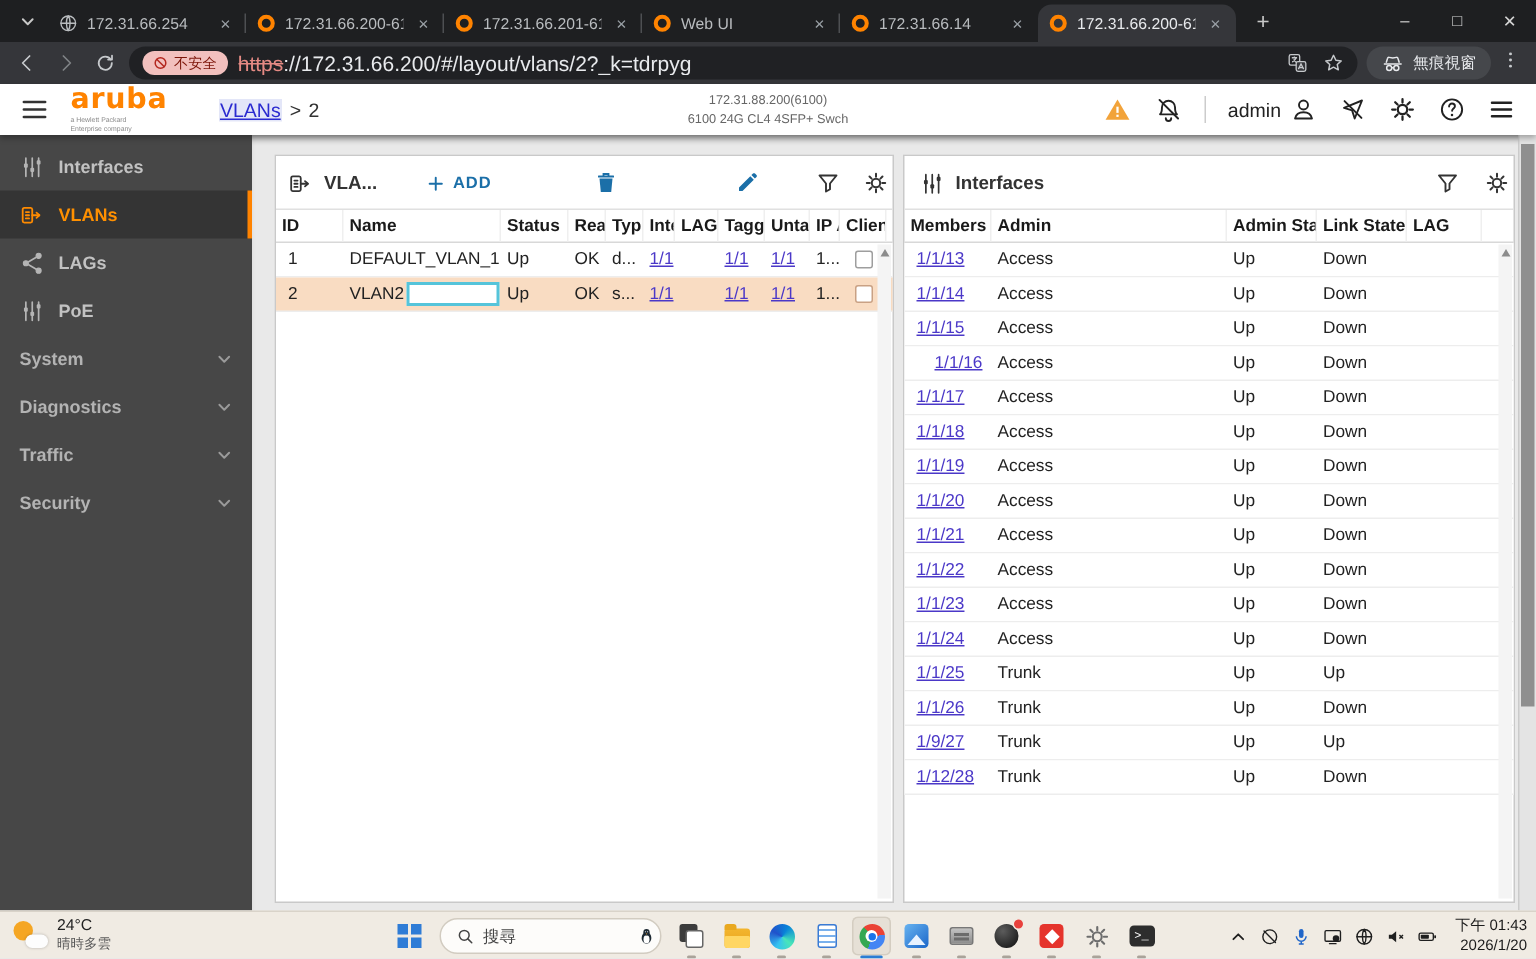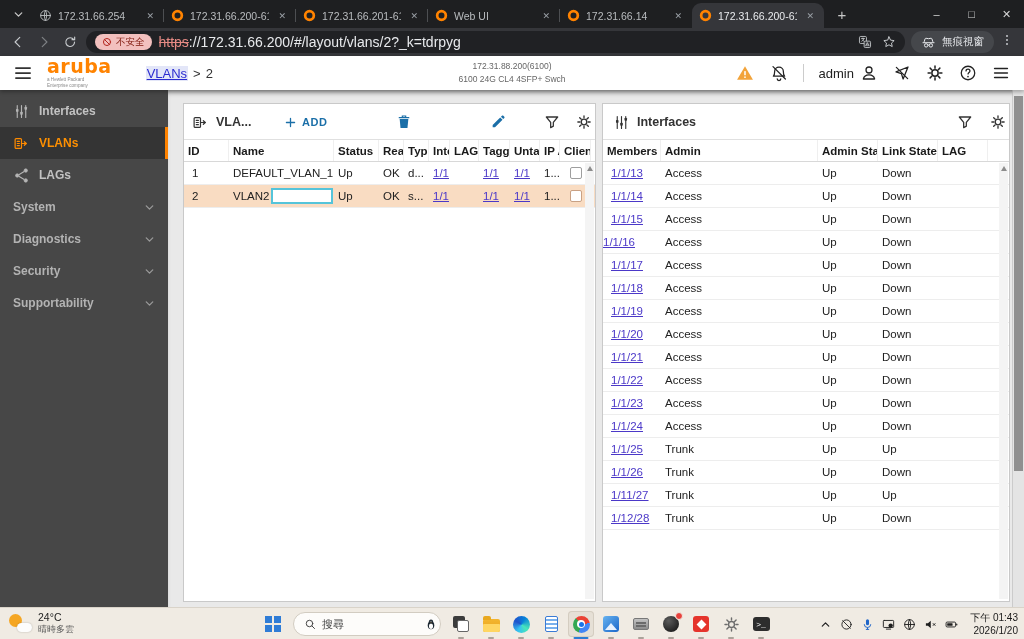--- a/index.html
+++ b/index.html
@@ -390,46 +390,57 @@
           <span class="ic">
             <svg viewBox="0 0 24 24" fill="currentColor" stroke="currentColor">
               <circle cx="18" cy="5" r="2.4"></circle>
               <circle cx="6" cy="12" r="2.4"></circle>
               <circle cx="18" cy="19" r="2.4"></circle>
               <path d="M8.2 10.8l7.6-4.4M8.2 13.2l7.6 4.4" fill="none" stroke-width="1.6"></path>
             </svg>
           </span>
           <span>LAGs</span>
         </div>
+        <div class="sitem">
+          <span class="ic">
+            <svg viewBox="0 0 24 24" fill="none" stroke="currentColor" stroke-width="1.7" stroke-linecap="round" stroke-linejoin="round">
+              <path d="M6 3.5v17M12 3.5v17M18 3.5v17" stroke-width="1.6"></path>
+              <rect x="4.2" y="8.5" width="3.6" height="4" rx="1" fill="currentColor" stroke="none"></rect>
+              <rect x="10.2" y="12.5" width="3.6" height="4" rx="1" fill="currentColor" stroke="none"></rect>
+              <rect x="16.2" y="5.5" width="3.6" height="4" rx="1" fill="currentColor" stroke="none"></rect>
+            </svg>
+          </span>
+          <span>PoE</span>
+        </div>
         <div class="sitem section">
           <span>System</span>
           <span class="ic chev">
             <svg viewBox="0 0 24 24" fill="none" stroke="currentColor" stroke-width="1.7" stroke-linecap="round" stroke-linejoin="round">
               <path d="M6 9l6 6 6-6" stroke-width="2.4"></path>
             </svg>
           </span>
         </div>
         <div class="sitem section">
           <span>Diagnostics</span>
           <span class="ic chev">
             <svg viewBox="0 0 24 24" fill="none" stroke="currentColor" stroke-width="1.7" stroke-linecap="round" stroke-linejoin="round">
               <path d="M6 9l6 6 6-6" stroke-width="2.4"></path>
             </svg>
           </span>
         </div>
         <div class="sitem section">
+          <span>Traffic</span>
+          <span class="ic chev">
+            <svg viewBox="0 0 24 24" fill="none" stroke="currentColor" stroke-width="1.7" stroke-linecap="round" stroke-linejoin="round">
+              <path d="M6 9l6 6 6-6" stroke-width="2.4"></path>
+            </svg>
+          </span>
+        </div>
+        <div class="sitem section">
           <span>Security</span>
-          <span class="ic chev">
-            <svg viewBox="0 0 24 24" fill="none" stroke="currentColor" stroke-width="1.7" stroke-linecap="round" stroke-linejoin="round">
-              <path d="M6 9l6 6 6-6" stroke-width="2.4"></path>
-            </svg>
-          </span>
-        </div>
-        <div class="sitem section">
-          <span>Supportability</span>
           <span class="ic chev">
             <svg viewBox="0 0 24 24" fill="none" stroke="currentColor" stroke-width="1.7" stroke-linecap="round" stroke-linejoin="round">
               <path d="M6 9l6 6 6-6" stroke-width="2.4"></path>
             </svg>
           </span>
         </div>
       </div>
     <div class="content">
 
       <div class="panel vlans">
@@ -605,21 +616,21 @@
             <div class="tr">
               <div class="td" style="width:58px;padding-left:8px">
                 <a href="#">1/1/15</a>
               </div>
               <div class="td" style="width:157px">Access</div>
               <div class="td" style="width:60px">Up</div>
               <div class="td" style="width:60px">Down</div>
               <div class="td" style="width:50px"></div>
             </div>
             <div class="tr">
-              <div class="td" style="width:58px;padding-left:0">
+              <div class="td" style="width:58px;padding-left:20px">
                 <a href="#">1/1/16</a>
               </div>
               <div class="td" style="width:157px">Access</div>
               <div class="td" style="width:60px">Up</div>
               <div class="td" style="width:60px">Down</div>
               <div class="td" style="width:50px"></div>
             </div>
             <div class="tr">
               <div class="td" style="width:58px;padding-left:8px">
                 <a href="#">1/1/17</a>
@@ -705,21 +716,21 @@
               <div class="td" style="width:58px;padding-left:8px">
                 <a href="#">1/1/26</a>
               </div>
               <div class="td" style="width:157px">Trunk</div>
               <div class="td" style="width:60px">Up</div>
               <div class="td" style="width:60px">Down</div>
               <div class="td" style="width:50px"></div>
             </div>
             <div class="tr">
               <div class="td" style="width:58px;padding-left:8px">
-                <a href="#">1/11/27</a>
+                <a href="#">1/9/27</a>
               </div>
               <div class="td" style="width:157px">Trunk</div>
               <div class="td" style="width:60px">Up</div>
               <div class="td" style="width:60px">Up</div>
               <div class="td" style="width:50px"></div>
             </div>
             <div class="tr">
               <div class="td" style="width:58px;padding-left:8px">
                 <a href="#">1/12/28</a>
               </div>

